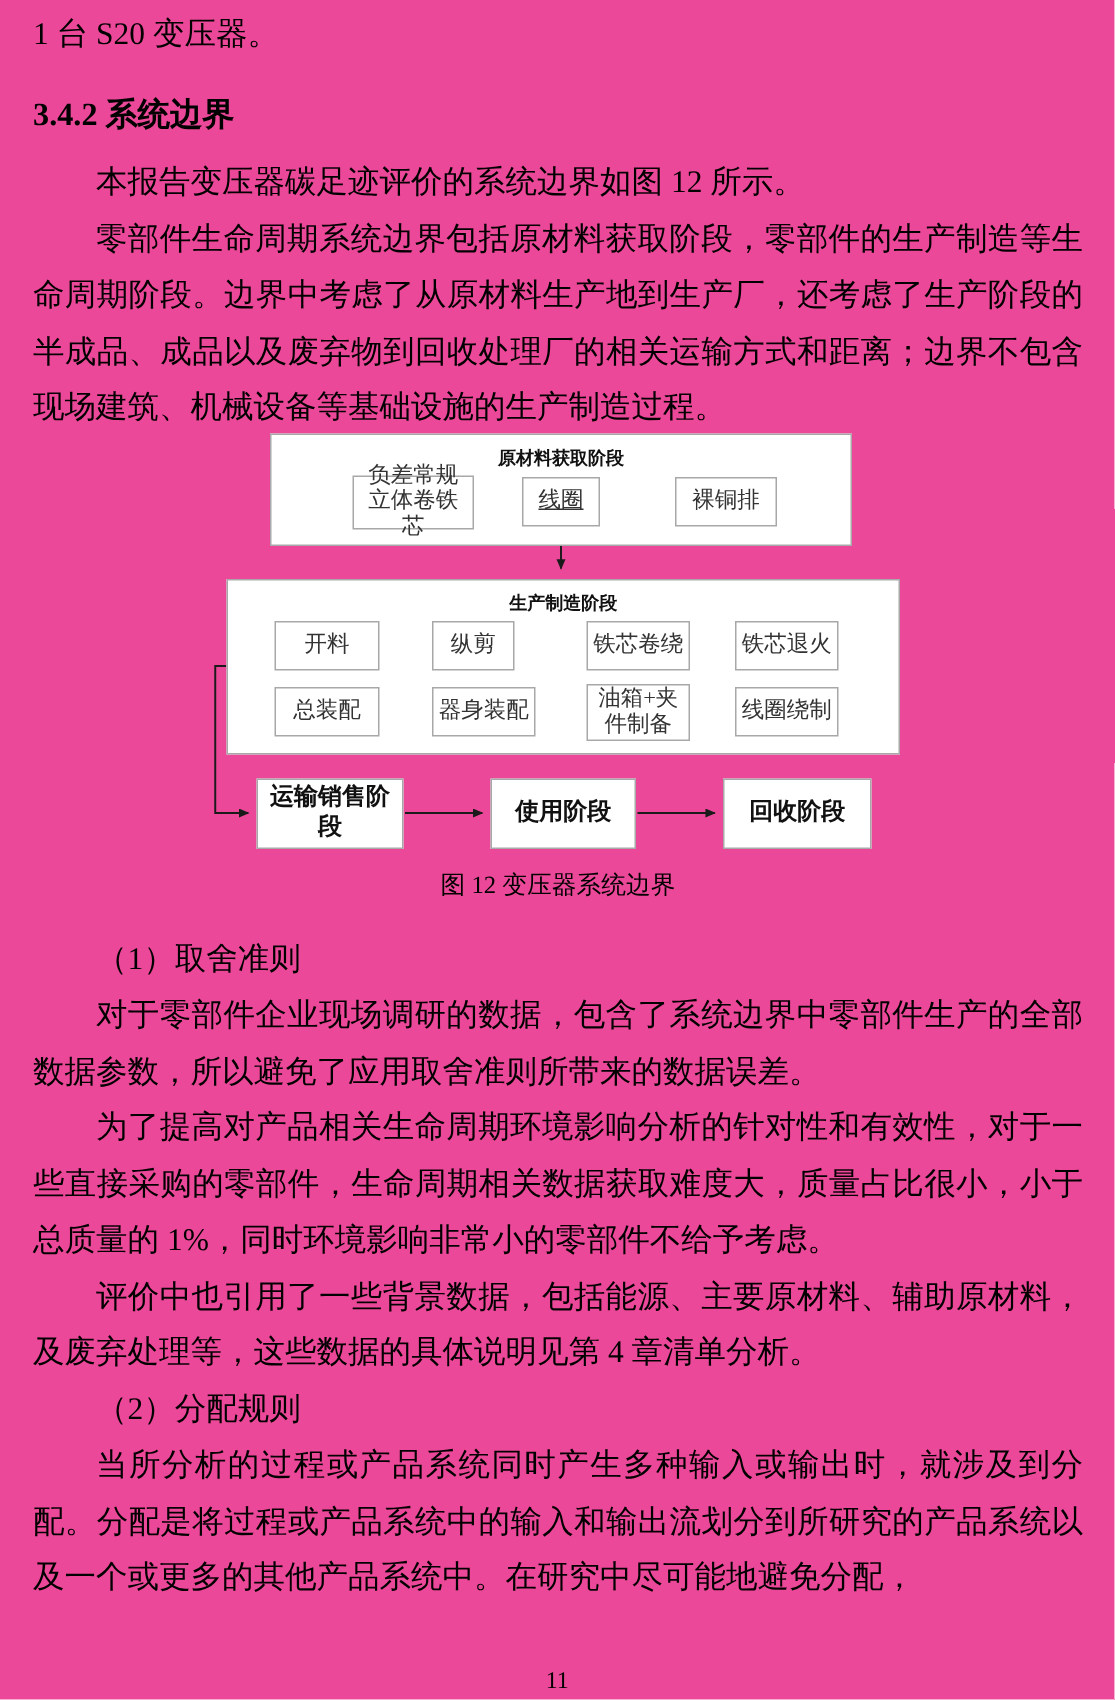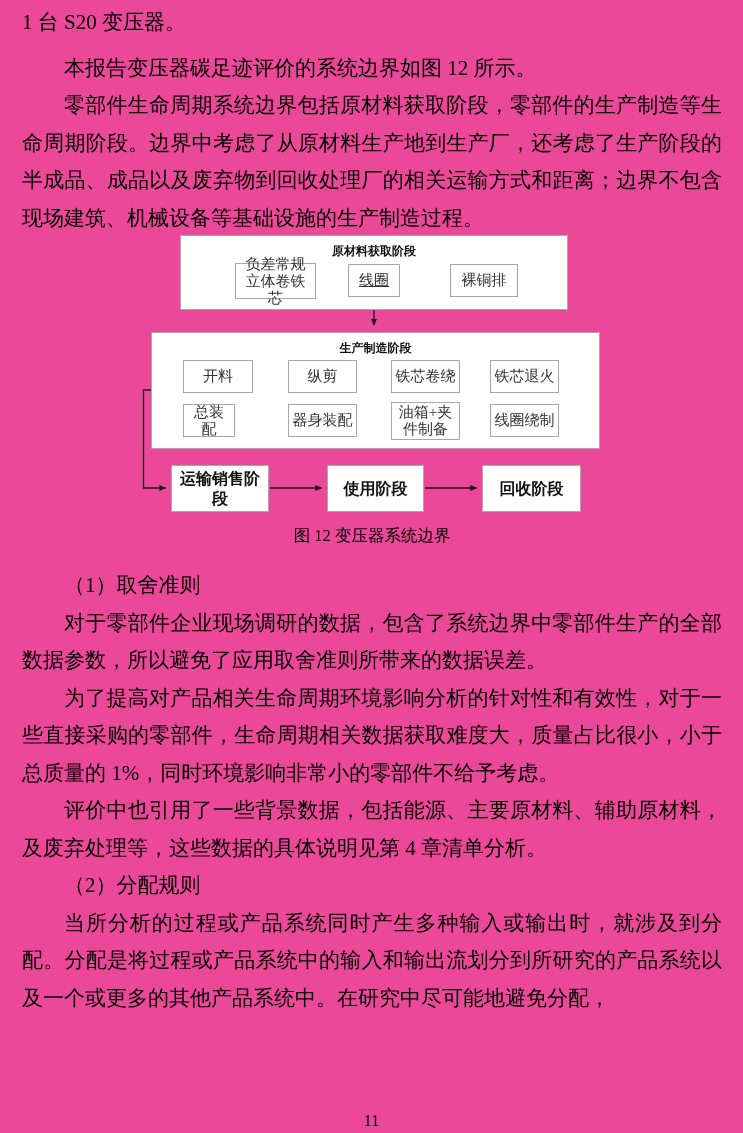--- a/index.html
+++ b/index.html
@@ -75,20 +75,21 @@
   }
 </style>
 </head>
 <body>
 
 <div class="page">
   <div class="content">
 
     <p>1 台 S20 变压器。</p>
 
+    <h2 class="heading">3.4.2 系统边界</h2>
 
     <p class="ind m-intro">本报告变压器碳足迹评价的系统边界如图 12 所示。</p>
 
     <p class="ind just">零部件生命周期系统边界包括原材料获取阶段，零部件的生产制造等生命周期阶段。边界中考虑了从原材料生产地到生产厂，还考虑了生产阶段的半成品、成品以及废弃物到回收处理厂的相关运输方式和距离；边界不包含现场建筑、机械设备等基础设施的生产制造过程。</p>
 
     <div class="diagram">
 
       <svg width="743" height="285" viewBox="0 0 743 285">
         <defs>
           <marker id="ah" markerWidth="8" markerHeight="7" refX="6.2" refY="3" orient="auto" markerUnits="userSpaceOnUse">
@@ -119,25 +120,25 @@
         <div class="stage-title">原材料获取阶段</div>
       </div>
       <div class="fbox" style="left:235px;top:31px;width:81px;height:36px;">负差常规立体卷铁芯</div>
       <div class="fbox" style="left:348px;top:32px;width:52px;height:33px;text-decoration:underline;">线圈</div>
       <div class="fbox" style="left:450px;top:32px;width:68px;height:33px;">裸铜排</div>
 
       <div class="outerbox" style="left:151px;top:100px;width:449px;height:117px;">
         <div class="stage-title">生产制造阶段</div>
       </div>
       <div class="fbox" style="left:183px;top:128px;width:70px;height:33px;">开料</div>
-      <div class="fbox" style="left:288px;top:128px;width:69px;height:33px;">纵剪</div>
+      <div class="fbox" style="left:288px;top:128px;width:55px;height:33px;">纵剪</div>
       <div class="fbox" style="left:391px;top:128px;width:69px;height:33px;">铁芯卷绕</div>
       <div class="fbox" style="left:490px;top:128px;width:69px;height:33px;">铁芯退火</div>
 
-      <div class="fbox" style="left:183px;top:172px;width:52px;height:33px;">总装配</div>
+      <div class="fbox" style="left:183px;top:172px;width:70px;height:33px;">总装配</div>
       <div class="fbox" style="left:288px;top:172px;width:69px;height:33px;">器身装配</div>
       <div class="fbox" style="left:391px;top:170px;width:69px;height:38px;">油箱+夹件制备</div>
       <div class="fbox" style="left:490px;top:172px;width:69px;height:33px;">线圈绕制</div>
 
       <div class="fbox bold" style="left:171px;top:233px;width:98px;height:47px;">运输销售阶段</div>
       <div class="fbox bold" style="left:482px;top:233px;width:99px;height:47px;">回收阶段</div>
       <div class="fbox bold" style="left:327px;top:233px;width:97px;height:47px;">使用阶段</div>
     </div>
 
     <div class="caption">图 12 变压器系统边界</div>

